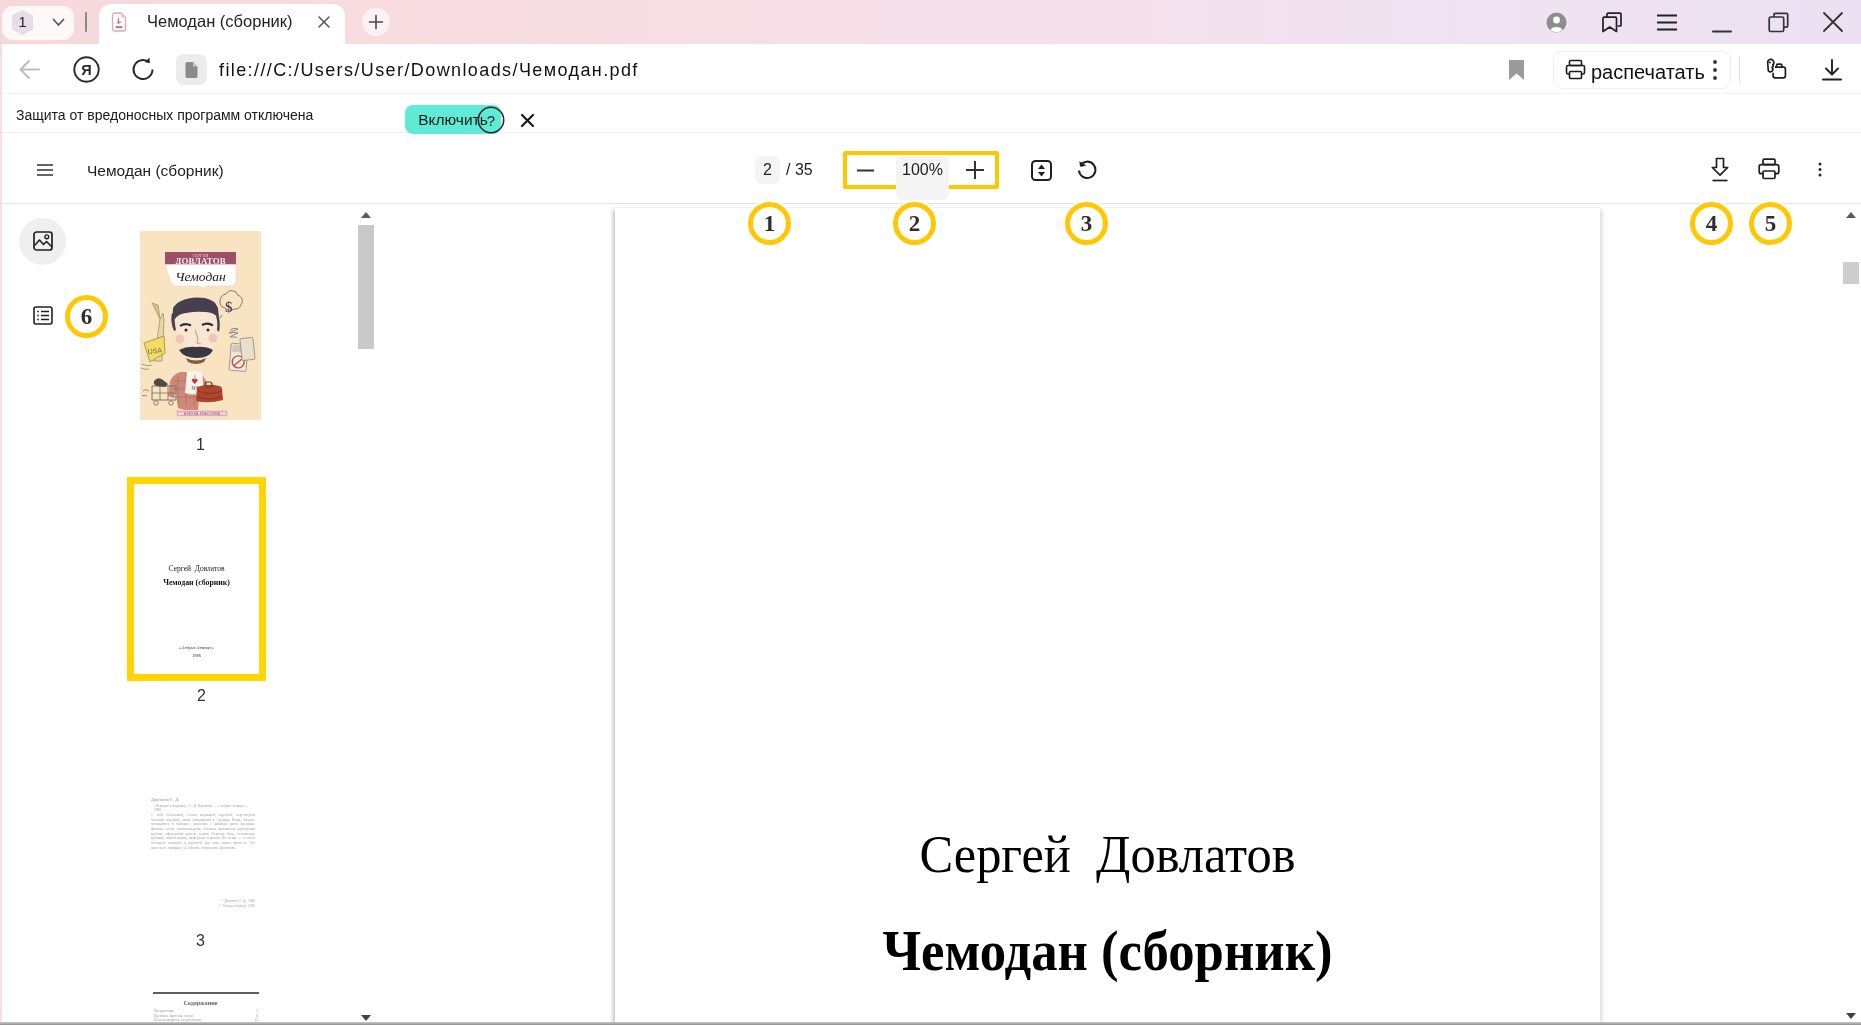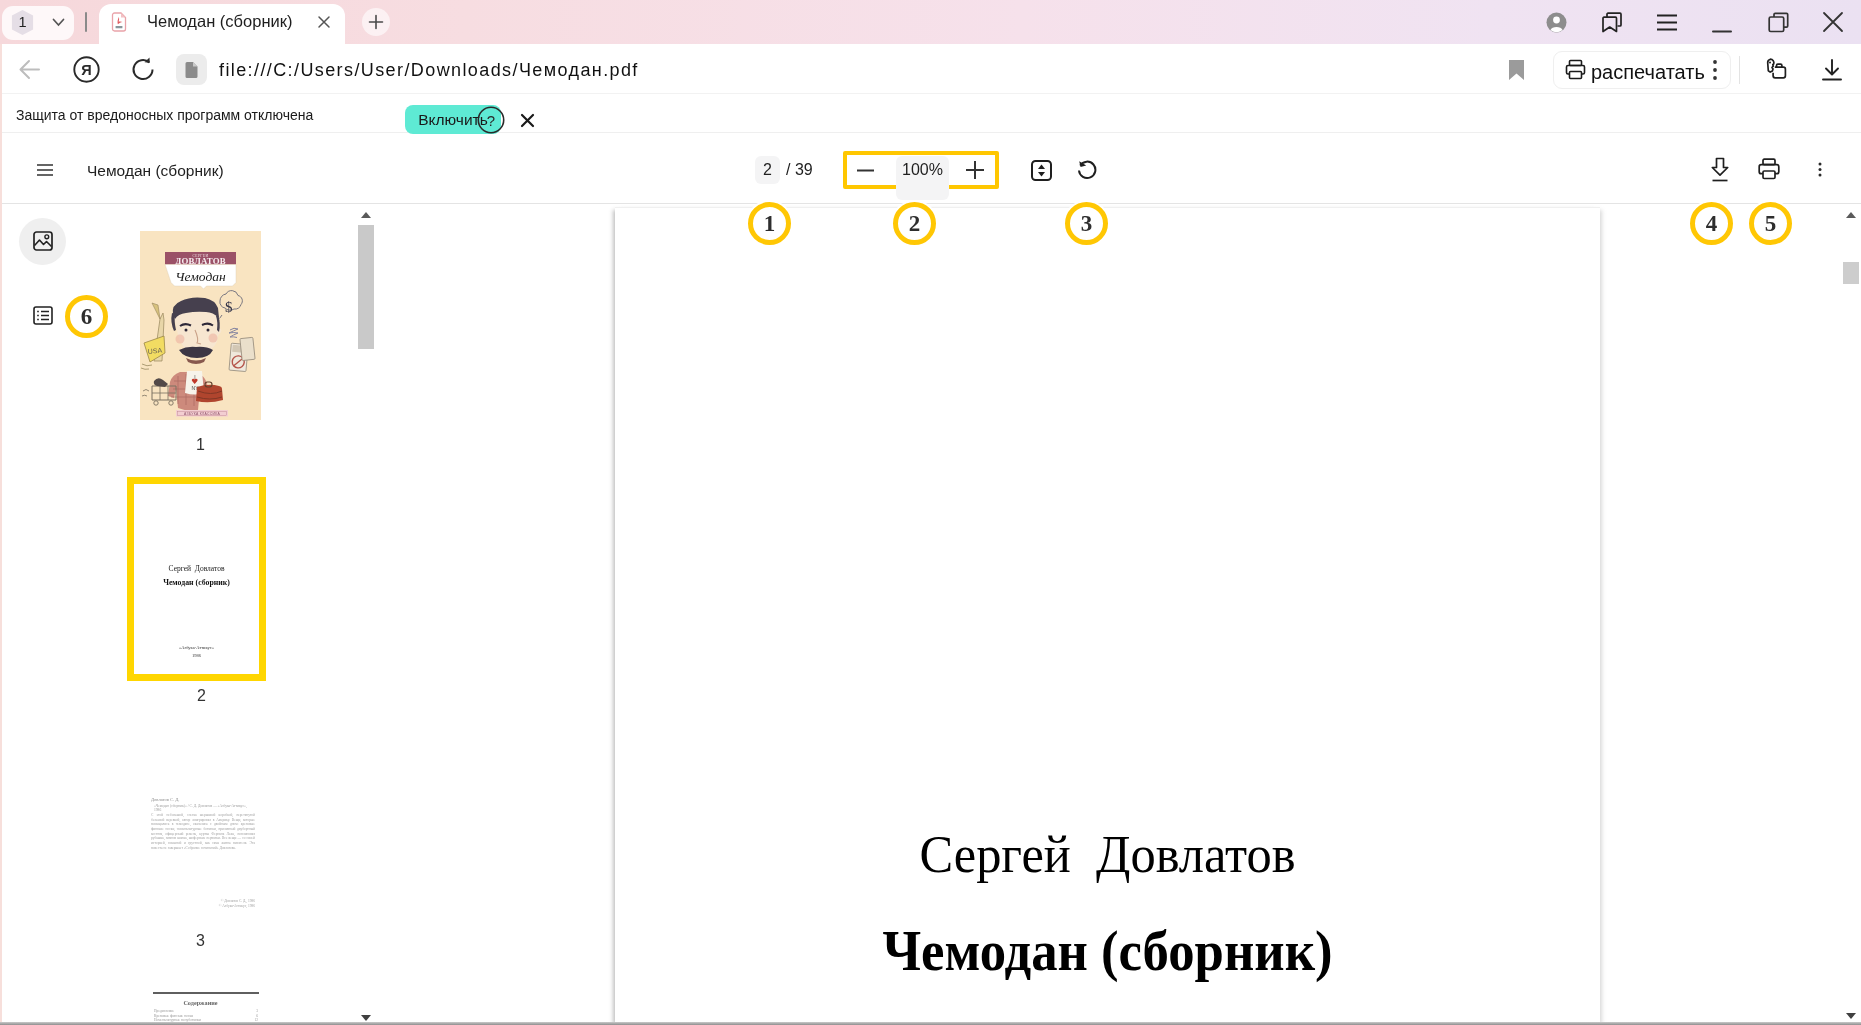--- a/index.html
+++ b/index.html
@@ -179,21 +179,21 @@
 <svg class="abs" style="left:520px;top:113px" width="15" height="15" viewBox="0 0 15 15">
     <path d="M2 2 L13 13 M13 2 L2 13" stroke="#1a1a1a" stroke-width="2.2" stroke-linecap="round"></path>
   </svg>
 
 <div class="abs" id="pdfbar"></div>
 <svg class="abs" style="left:37px;top:164px" width="16" height="12" viewBox="0 0 16 12">
     <path d="M0 1 H16 M0 6 H16 M0 11 H16" stroke="#333" stroke-width="1.7"></path>
   </svg>
 <div class="abs" id="pdftitle">Чемодан (сборник)</div>
 <div class="abs" id="pagenum2">2</div>
-<div class="abs" id="pageof">/ 39</div>
+<div class="abs" id="pageof">/ 35</div>
 <div class="abs" id="zoombox"></div>
 <svg class="abs" style="left:857px;top:169px" width="17" height="3" viewBox="0 0 17 3">
     <path d="M0 1.5 H17" stroke="#333" stroke-width="2"></path>
   </svg>
 <div class="abs" id="zoom100">100%</div>
 <svg class="abs" style="left:966px;top:161px" width="18" height="18" viewBox="0 0 18 18">
     <path d="M9 0 V18 M0 9 H18" stroke="#333" stroke-width="2"></path>
   </svg>
 <svg class="abs" style="left:1031px;top:160px" width="21" height="21" viewBox="0 0 21 21">
  <rect x="1" y="1" width="19" height="19" rx="3.5" fill="none" stroke="#1f1f1f" stroke-width="2"></rect>

